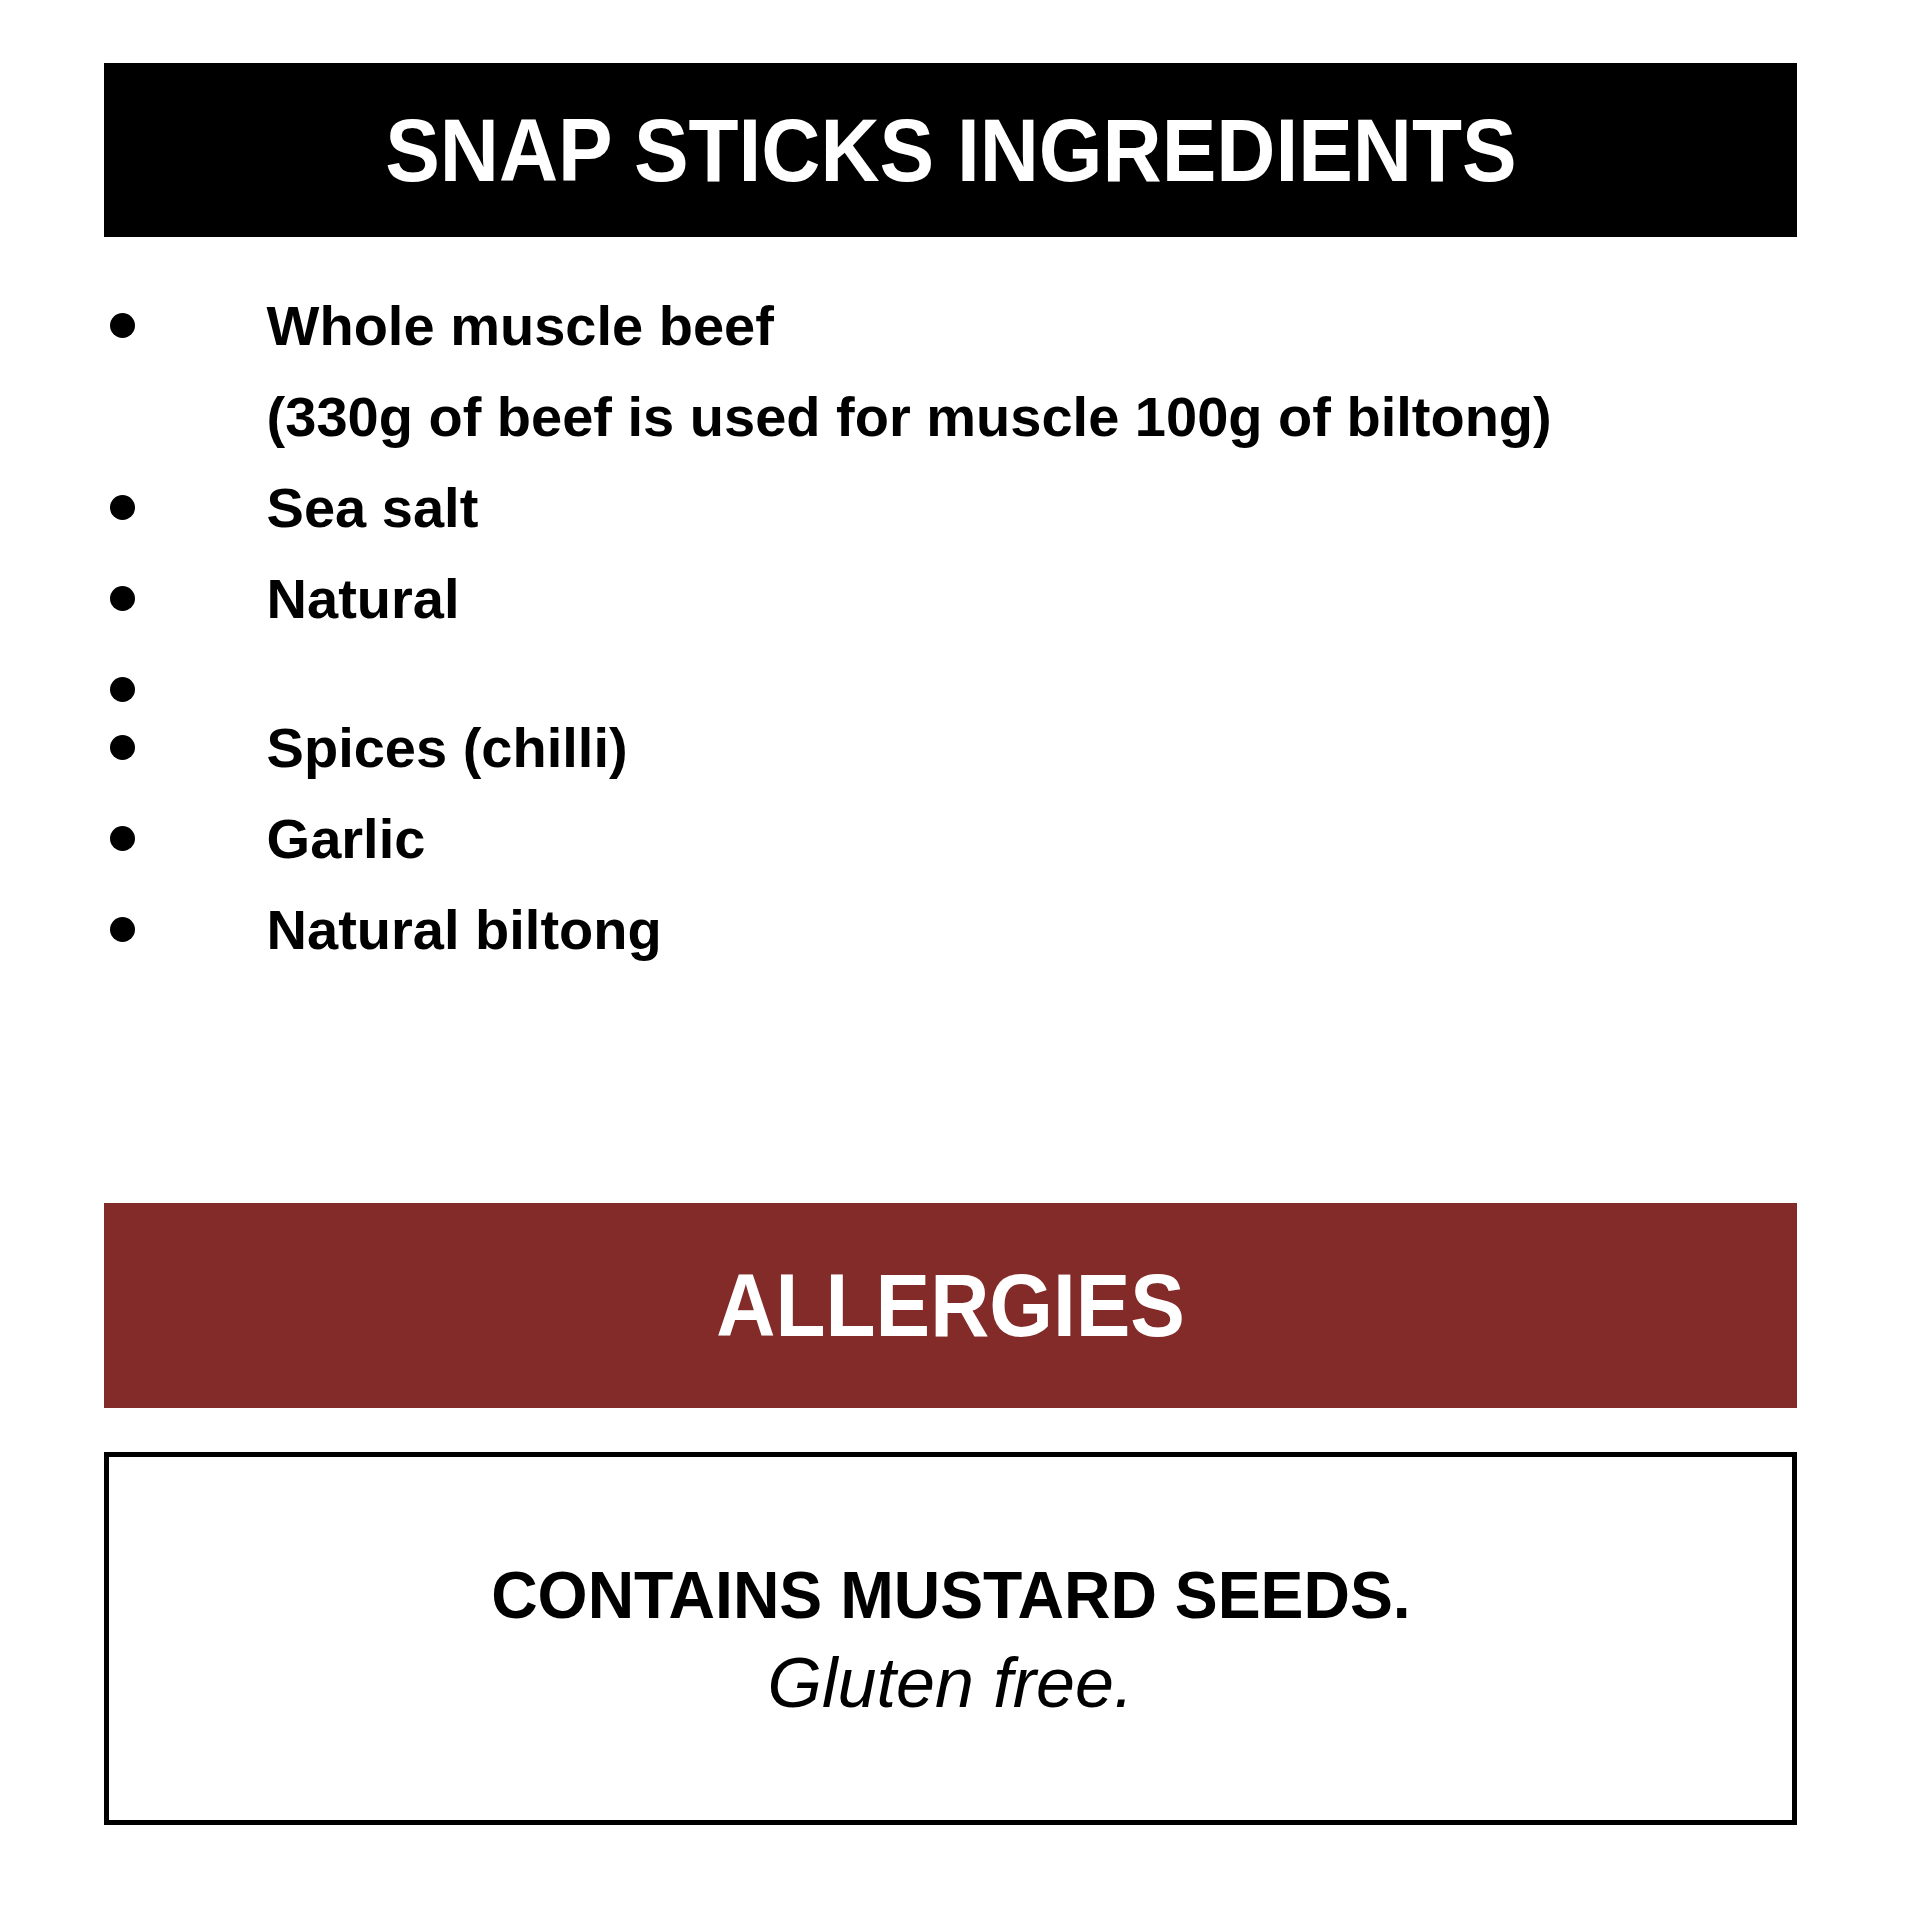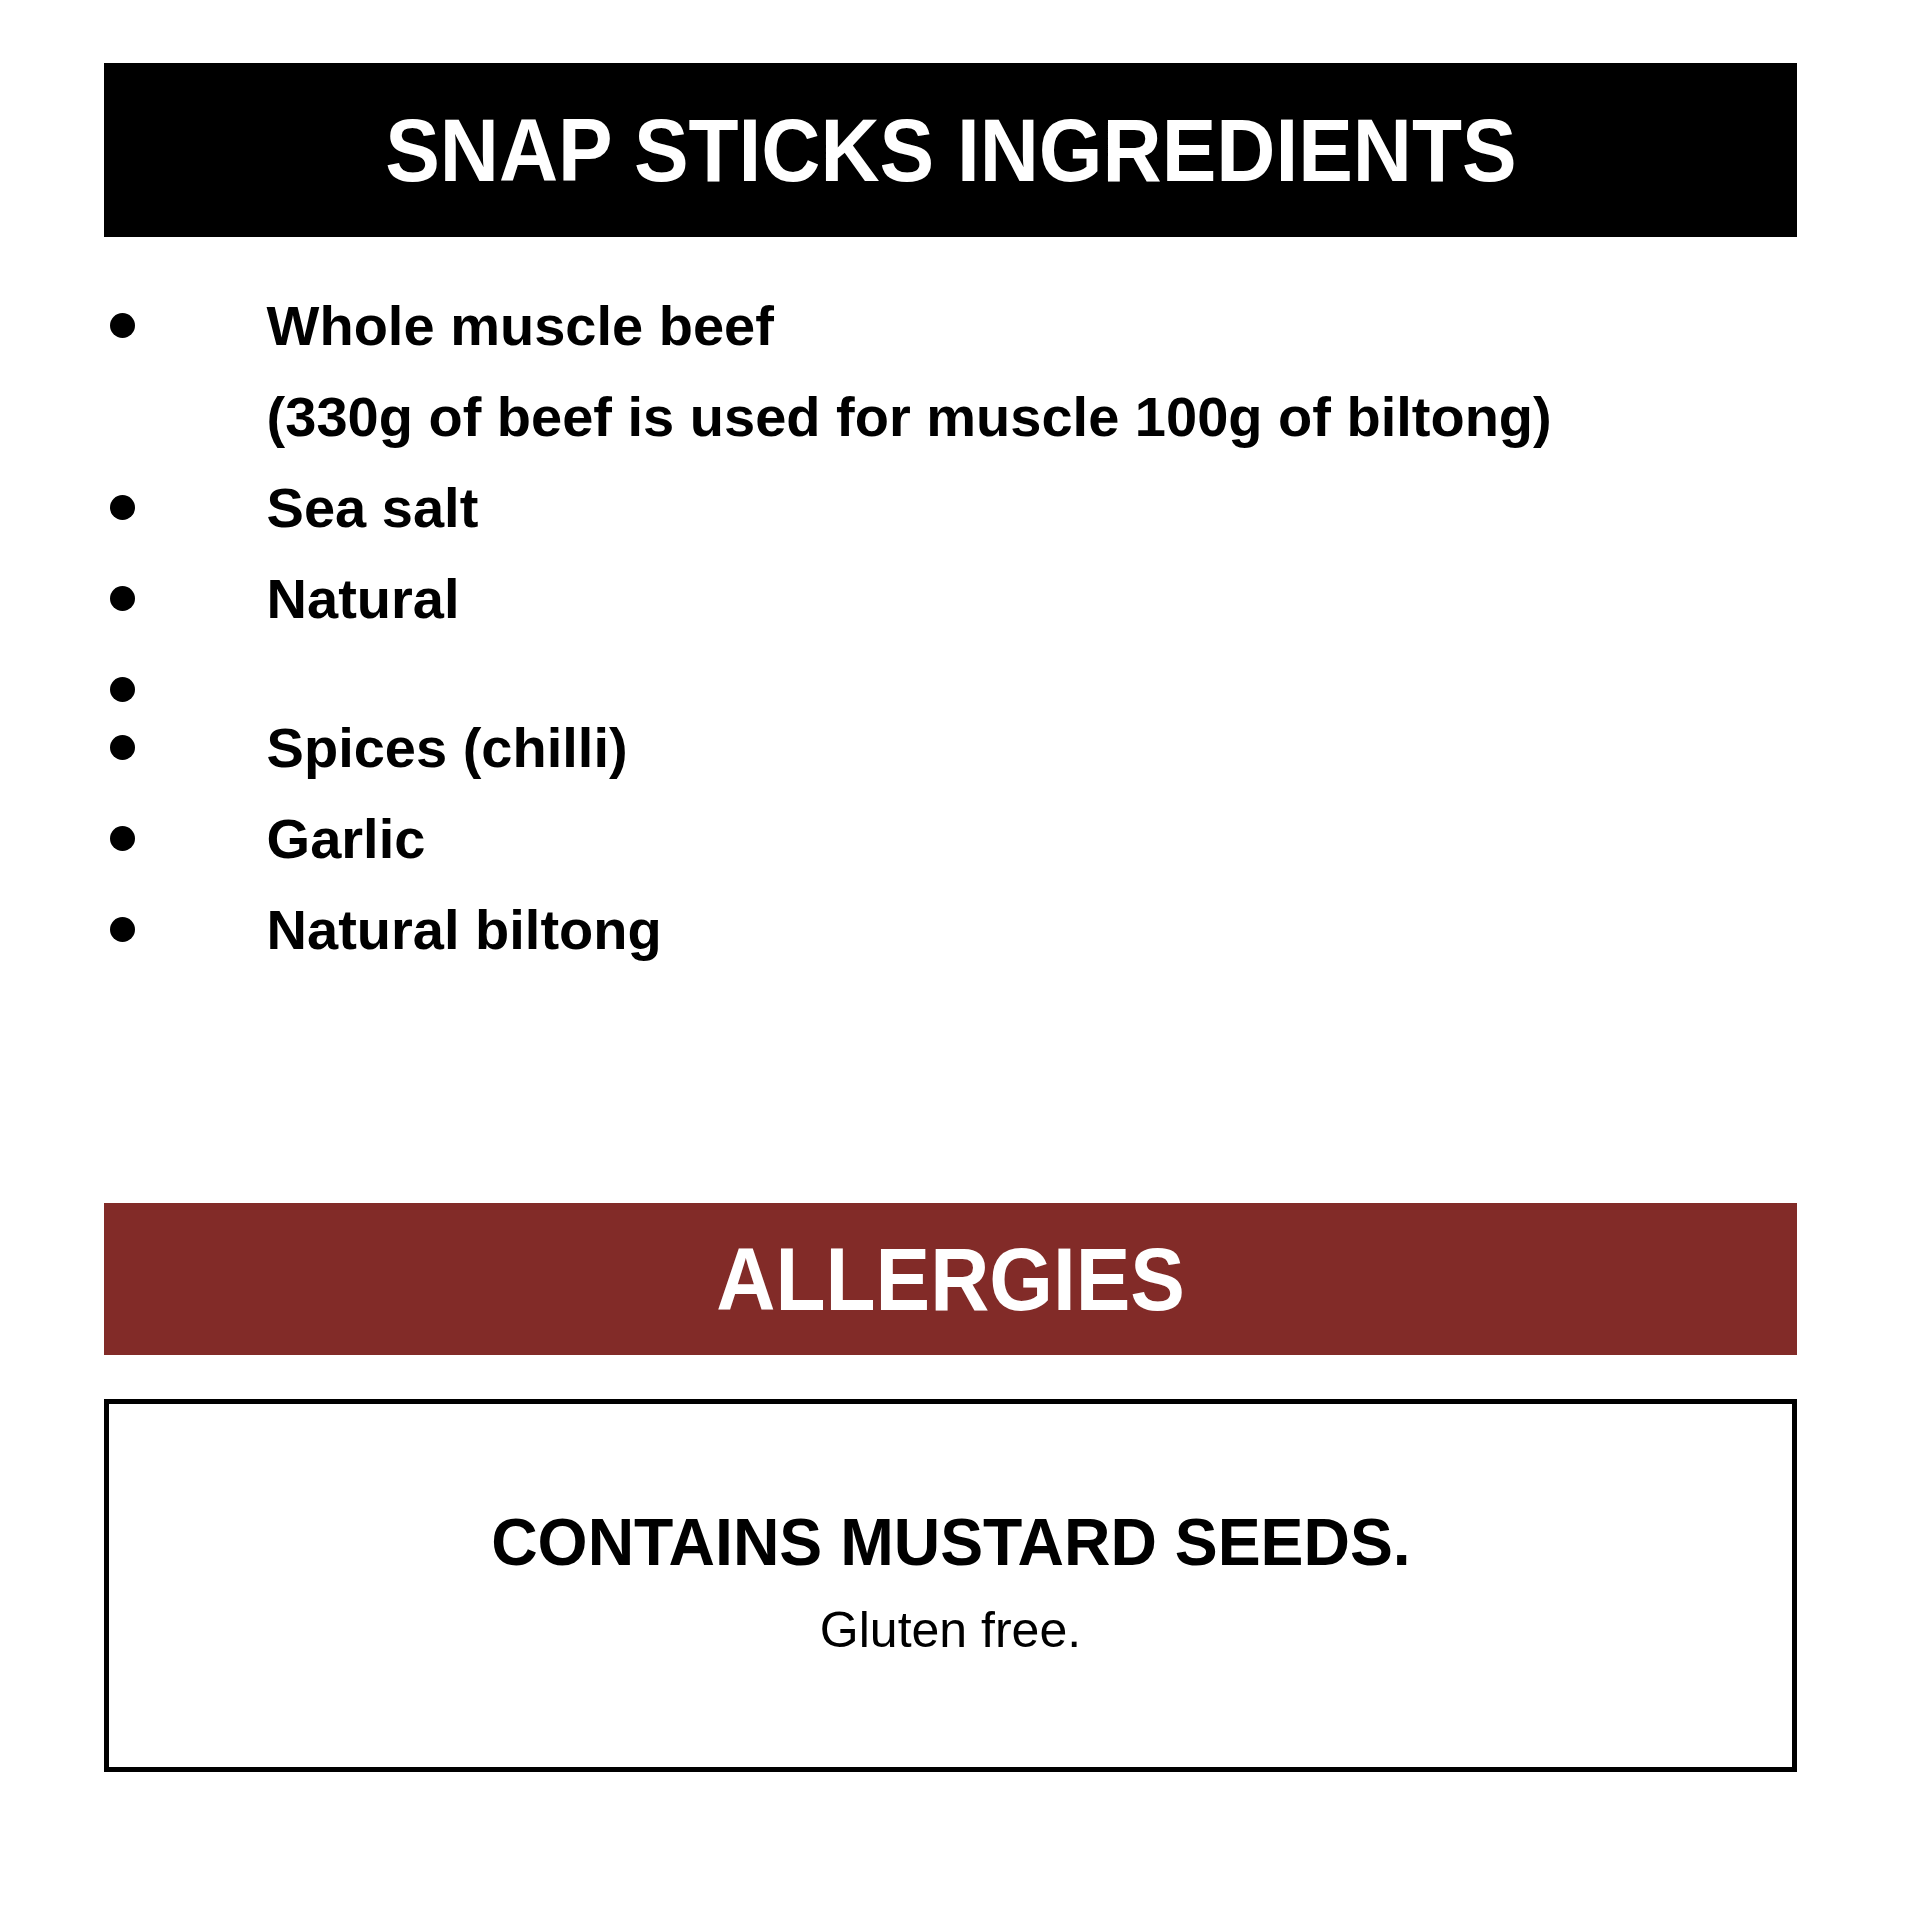--- a/index.html
+++ b/index.html
@@ -51,21 +51,21 @@
     margin-left: 5.6px;
     margin-top: 33px;
     border-radius: 50%;
     background: #000000;
   }
   .item-text { margin-left: 132px; }
   .item-text .note { white-space: nowrap; }
   
   .allergies-banner {
     margin-top: 228px;
-    height: 152px;
+    height: 205px;
     background: #822B28;
     display: flex;
     align-items: center;
     justify-content: center;
   }
   .allergies-banner .banner-text {
     color: #ffffff;
     font-size: 89px;
     font-weight: 700;
     transform: scaleX(0.92);
@@ -86,24 +86,25 @@
   }
   .allergen-box .line1 {
     font-size: 67px;
     font-weight: 700;
     line-height: 89px;
     transform: scaleX(0.96);
     transform-origin: center;
     white-space: nowrap;
   }
   .allergen-box .line2 {
-    font-size: 50px;
+    font-size: 70px;
     font-weight: 400;
     line-height: 89px;
     white-space: nowrap;
+    font-style: italic;
   }
 </style>
 </head>
 <body>
 
 <div class="content">
 
   <header class="title-banner">
     <span class="banner-text">SNAP STICKS INGREDIENTS</span>
   </header>

